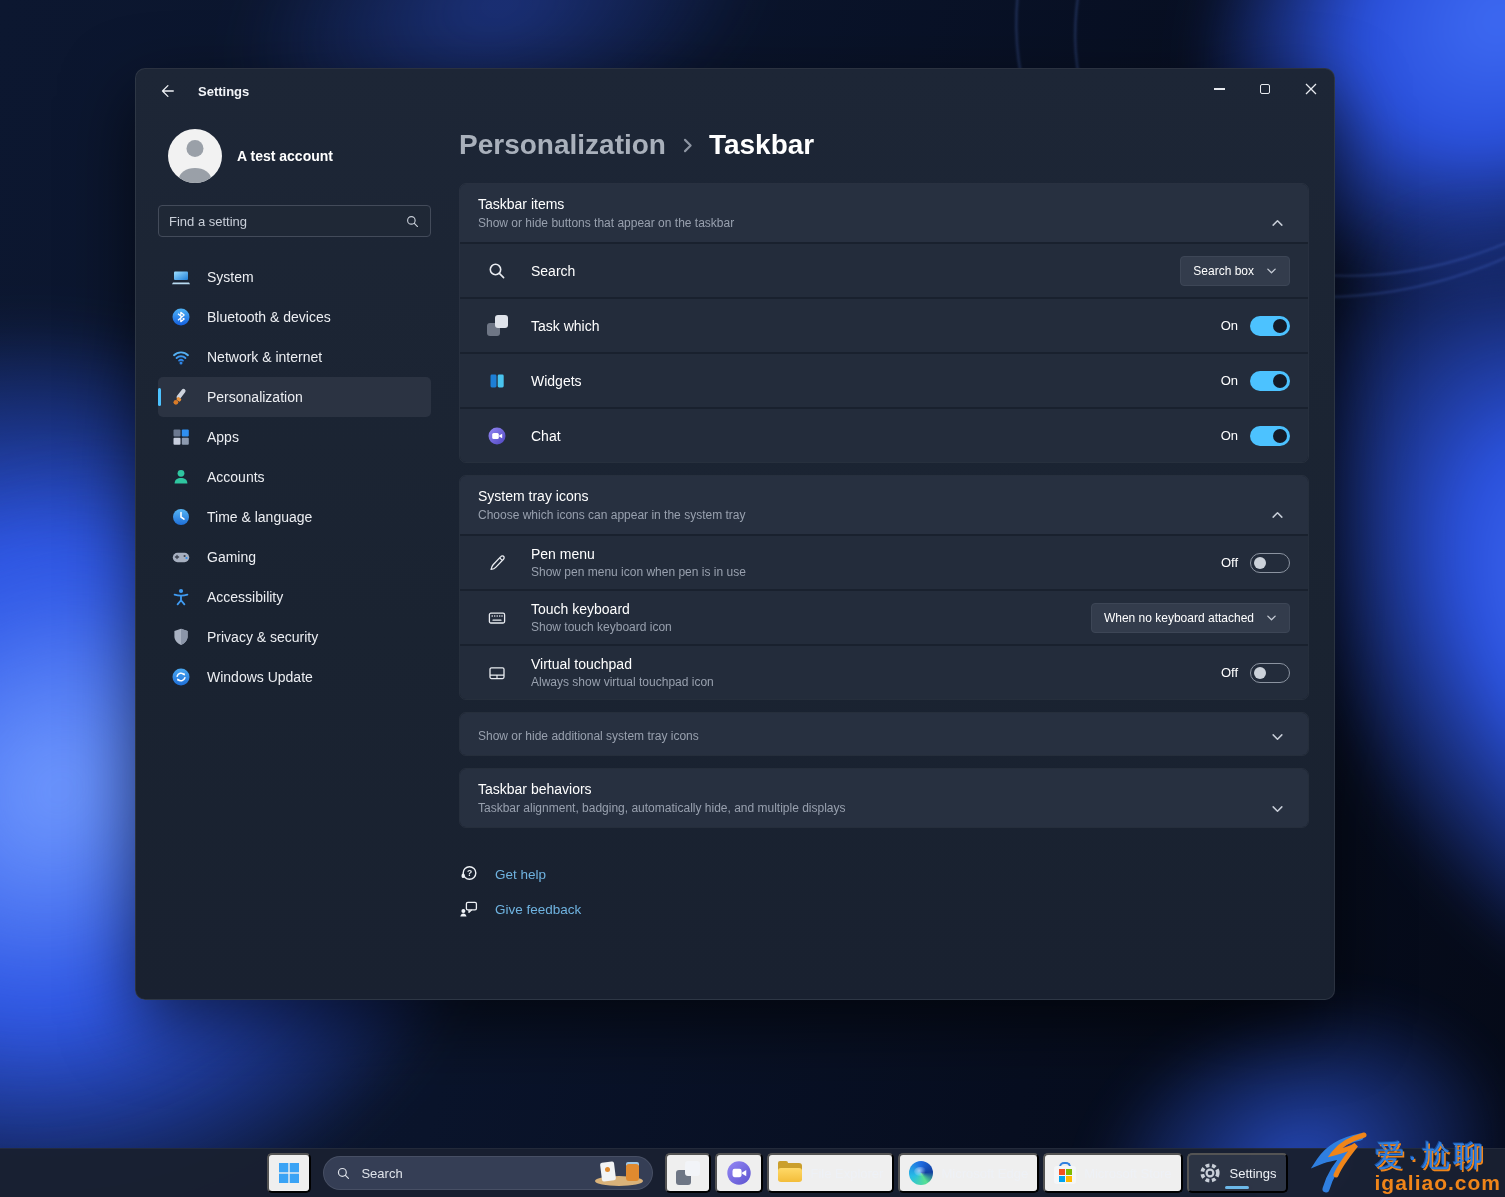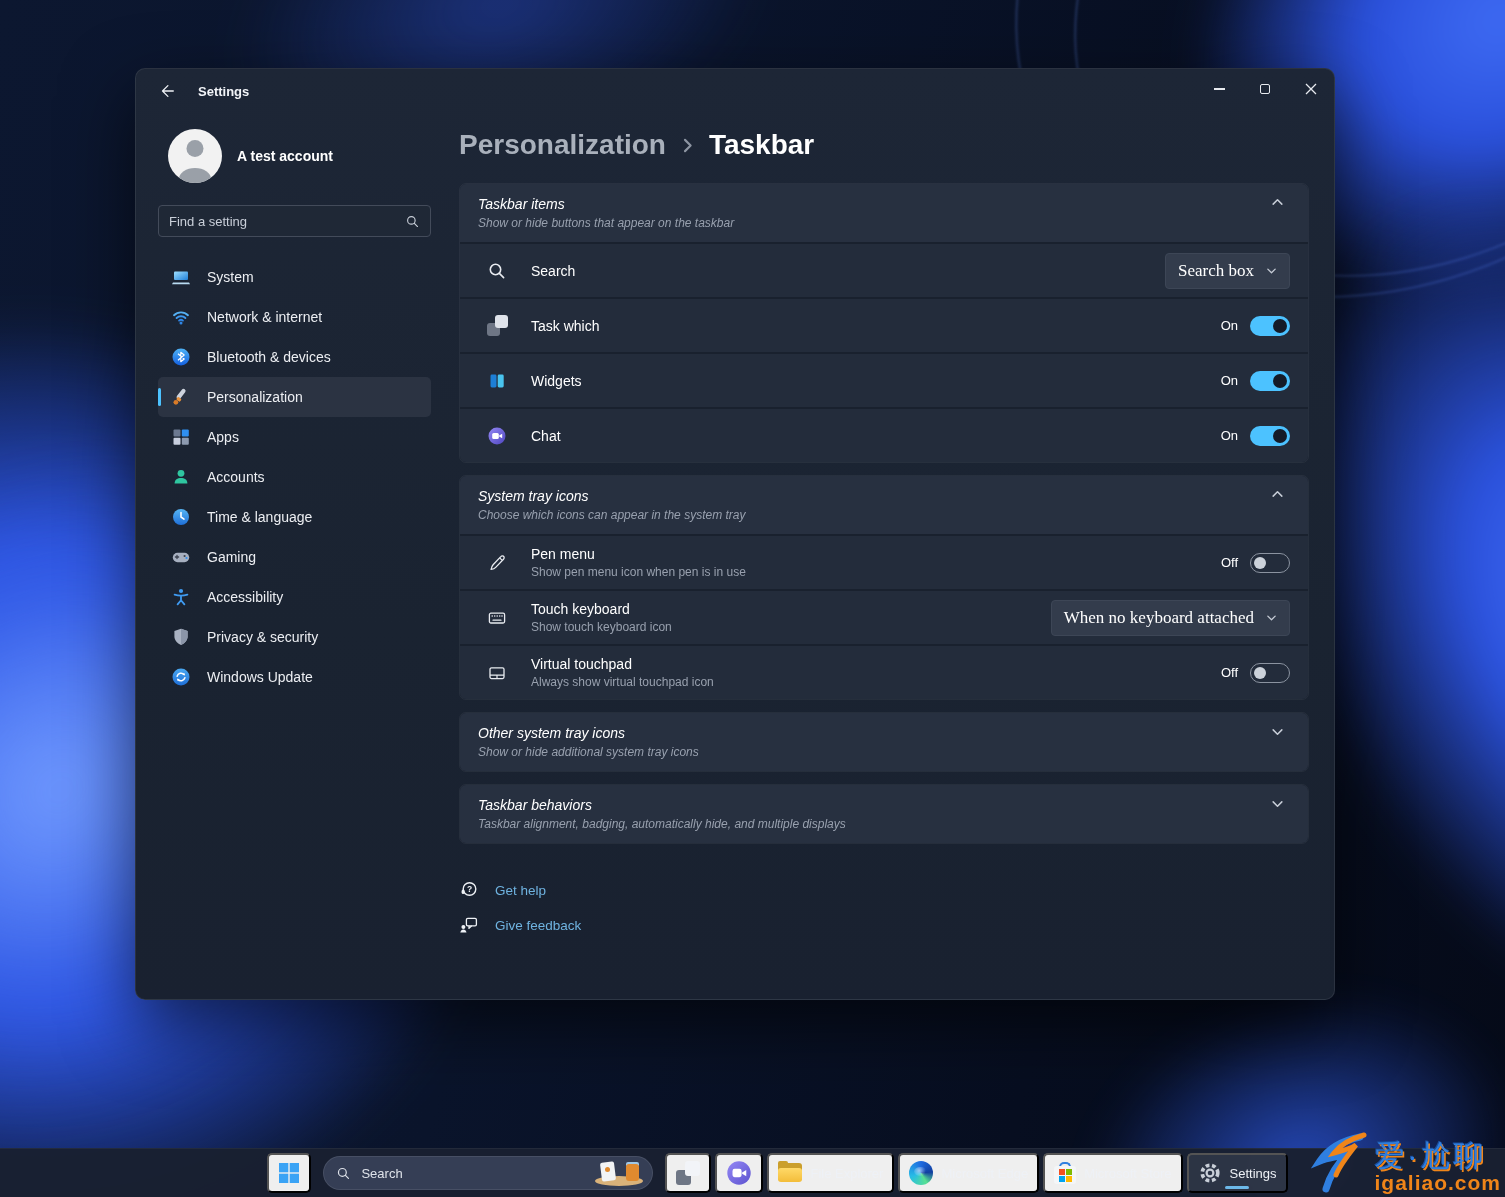--- a/index.html
+++ b/index.html
@@ -68,21 +68,21 @@
   .nav-ico { width:20px; height:20px; flex:none; display:flex; align-items:center; justify-content:center; }
 
   
   .main { flex:1; padding:16px 27px 0 0; }
   .breadcrumb { display:flex; align-items:center; gap:14px; font-size:28px; font-weight:700; }
   .bc-parent { color:#a9b0bb; cursor:pointer; }
   .bc-current { color:#fff; }
 
   .cards { margin-top:22px; width:850px; }
   .card { border-radius:7px; overflow:hidden; margin-bottom:12px; border:1px solid rgba(255,255,255,.055); }
-  .card-head { background:#273040; padding:12px 18px; display:flex; align-items:flex-start; cursor:pointer; min-height:40px;font-style:italic; }
+  .card-head { background:#273040; padding:12px 18px; display:flex; align-items:flex-end; cursor:pointer; min-height:40px; }
   .head-main { flex:1; }
   .card-title { font-size:14px; color:#fff; }
   .card-sub { font-size:12px; color:#98a0ae; margin-top:4px; }
   .chev { flex:none; margin-right:6px; display:flex; }
 
   .row { background:#232c3b; border-top:2px solid #19212e; min-height:55px; display:flex;
          align-items:center; padding:8px 18px 8px 27px; }
   .row-icon { width:22px; margin-right:22px; flex:none; display:flex; align-items:center; }
   .row-main { flex:1; }
   .row-label { font-size:14px; color:#fff; }
@@ -90,22 +90,22 @@
   .row-ctrl { display:flex; align-items:center; gap:12px; flex:none; }
   .state-label { font-size:13px; color:#fff; }
 
   .toggle { width:40px; height:20px; border-radius:10px; position:relative; cursor:pointer; flex:none; }
   .toggle.on { background:#4cc2ff; }
   .toggle.on .knob { position:absolute; right:3px; top:3px; width:14px; height:14px; border-radius:50%; background:#141b28; }
   .toggle.off { border:1px solid #8b93a0; }
   .toggle.off .knob { position:absolute; left:3px; top:3px; width:12px; height:12px; border-radius:50%; background:#ccd2da; }
 
   .dropdown { background:#333c4c; border:1px solid #3d4656; border-radius:4px; padding:7px 12px;
-              display:flex; align-items:center; gap:12px; color:#fff; font-size:17px; cursor:pointer;
-              font-family:Liberation Serif, serif; }
+              display:flex; align-items:center; gap:12px; color:#fff; font-size:12px; cursor:pointer;
+              font-family:Liberation Sans, sans-serif; }
 
   .footer-links { margin-top:36px; display:flex; flex-direction:column; gap:15px; }
   .flink { display:flex; align-items:center; gap:16px; color:#6fb3e0; font-size:13.5px; cursor:pointer; width:max-content; }
 
   
   .taskbar { position:absolute; left:0; right:0; bottom:0; height:49px;
              background:rgba(25,32,49,.97); border-top:1px solid rgba(255,255,255,.05);
              display:flex; align-items:center; justify-content:center; z-index:5; }
   .tb-inner { display:flex; align-items:center; gap:4px; transform:translateX(25px); }
   .tb-btn { height:40px; min-width:40px; border-radius:5px; display:flex; align-items:center;
@@ -219,42 +219,42 @@
                 </defs>
                 <rect x="3" y="4.5" width="14" height="8.5" rx="1" fill="url(#gsys)"></rect>
                 <path d="M2 15.5h16l1 1.8H1z" fill="#b9dcf2"></path>
               </svg>
             </span>
           <span>System</span>
         </div>
         <div class="nav-item">
           <span class="nav-ico">
               <svg width="20" height="20" viewBox="0 0 20 20">
-                <path d="M3 8.2a10 10 0 0 1 14 0" stroke="#55b0f2" stroke-width="1.9" fill="none" stroke-linecap="round"></path>
-                <path d="M5.6 11a6.4 6.4 0 0 1 8.8 0" stroke="#3f9af0" stroke-width="1.9" fill="none" stroke-linecap="round"></path>
-                <path d="M8.1 13.6a2.9 2.9 0 0 1 3.8 0" stroke="#2f86e6" stroke-width="1.9" fill="none" stroke-linecap="round"></path>
-                <circle cx="10" cy="16" r="1.5" fill="#2f86e6"></circle>
-              </svg>
-            </span>
-          <span>Network &amp; internet</span>
-        </div>
-        <div class="nav-item">
-          <span class="nav-ico">
-              <svg width="20" height="20" viewBox="0 0 20 20">
                 <defs>
                   <linearGradient id="gbt" x1="0" y1="0" x2="0" y2="1">
                     <stop offset="0" stop-color="#4fb3f6"></stop>
                     <stop offset="1" stop-color="#1460e0"></stop>
                   </linearGradient>
                 </defs>
                 <circle cx="10" cy="10" r="8.5" fill="url(#gbt)"></circle>
                 <path d="M7 6.8 L13.2 12 L9.8 14.7 V5.3 L13.2 8 L7 13.2" stroke="#fff" stroke-width="1.2" fill="none" stroke-linejoin="round"></path>
               </svg>
             </span>
           <span>Bluetooth &amp; devices</span>
+        </div>
+        <div class="nav-item">
+          <span class="nav-ico">
+              <svg width="20" height="20" viewBox="0 0 20 20">
+                <path d="M3 8.2a10 10 0 0 1 14 0" stroke="#55b0f2" stroke-width="1.9" fill="none" stroke-linecap="round"></path>
+                <path d="M5.6 11a6.4 6.4 0 0 1 8.8 0" stroke="#3f9af0" stroke-width="1.9" fill="none" stroke-linecap="round"></path>
+                <path d="M8.1 13.6a2.9 2.9 0 0 1 3.8 0" stroke="#2f86e6" stroke-width="1.9" fill="none" stroke-linecap="round"></path>
+                <circle cx="10" cy="16" r="1.5" fill="#2f86e6"></circle>
+              </svg>
+            </span>
+          <span>Network &amp; internet</span>
         </div>
         <div class="nav-item active">
           <span class="accent-pill"></span>
           <span class="nav-ico">
               <svg width="20" height="20" viewBox="0 0 20 20">
                 <rect x="8" y="1" width="4.2" height="12" rx="2.1" transform="rotate(38 10 7)" fill="#cdd3dd"></rect>
                 <rect x="5.6" y="10.6" width="4.6" height="3.4" rx="1.2" transform="rotate(38 7.9 12.3)" fill="#e8913a"></rect>
                 <circle cx="4.9" cy="15.3" r="2.4" fill="#d97b28"></circle>
               </svg>
             </span>
@@ -523,21 +523,20 @@
               <div class="toggle off">
                   <div class="knob"></div>
                 </div>
             </div>
           </div>
         </section>
 
         <section class="card">
           <header class="card-head">
             <div class="head-main">
-              <div class="card-title">Other system tray icons</div>
               <div class="card-sub">Show or hide additional system tray icons</div>
             </div>
             <span class="chev">
                 <svg width="13" height="13" viewBox="0 0 12 12">
                   <path d="M2 4.5 L6 8.5 L10 4.5" stroke="#c6ccd6" stroke-width="1.4" fill="none" stroke-linecap="round" stroke-linejoin="round"></path>
                 </svg>
               </span>
           </header>
         </section>
 

